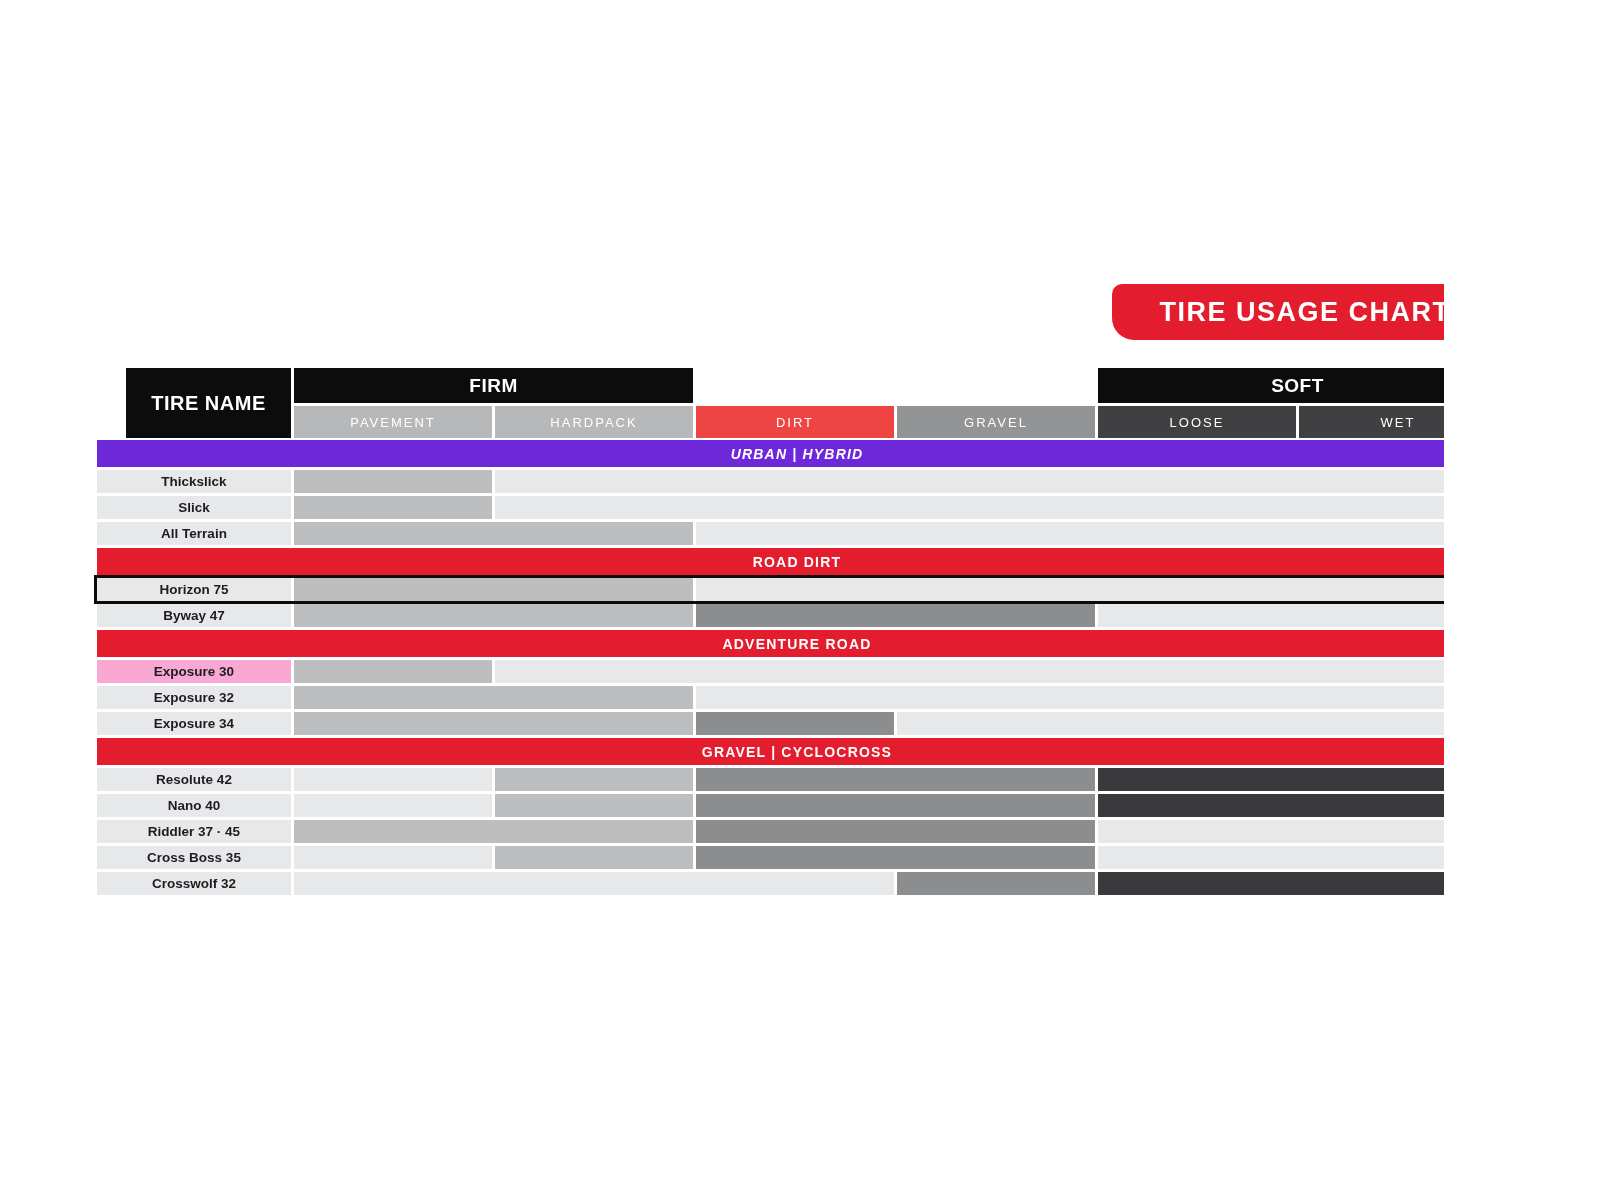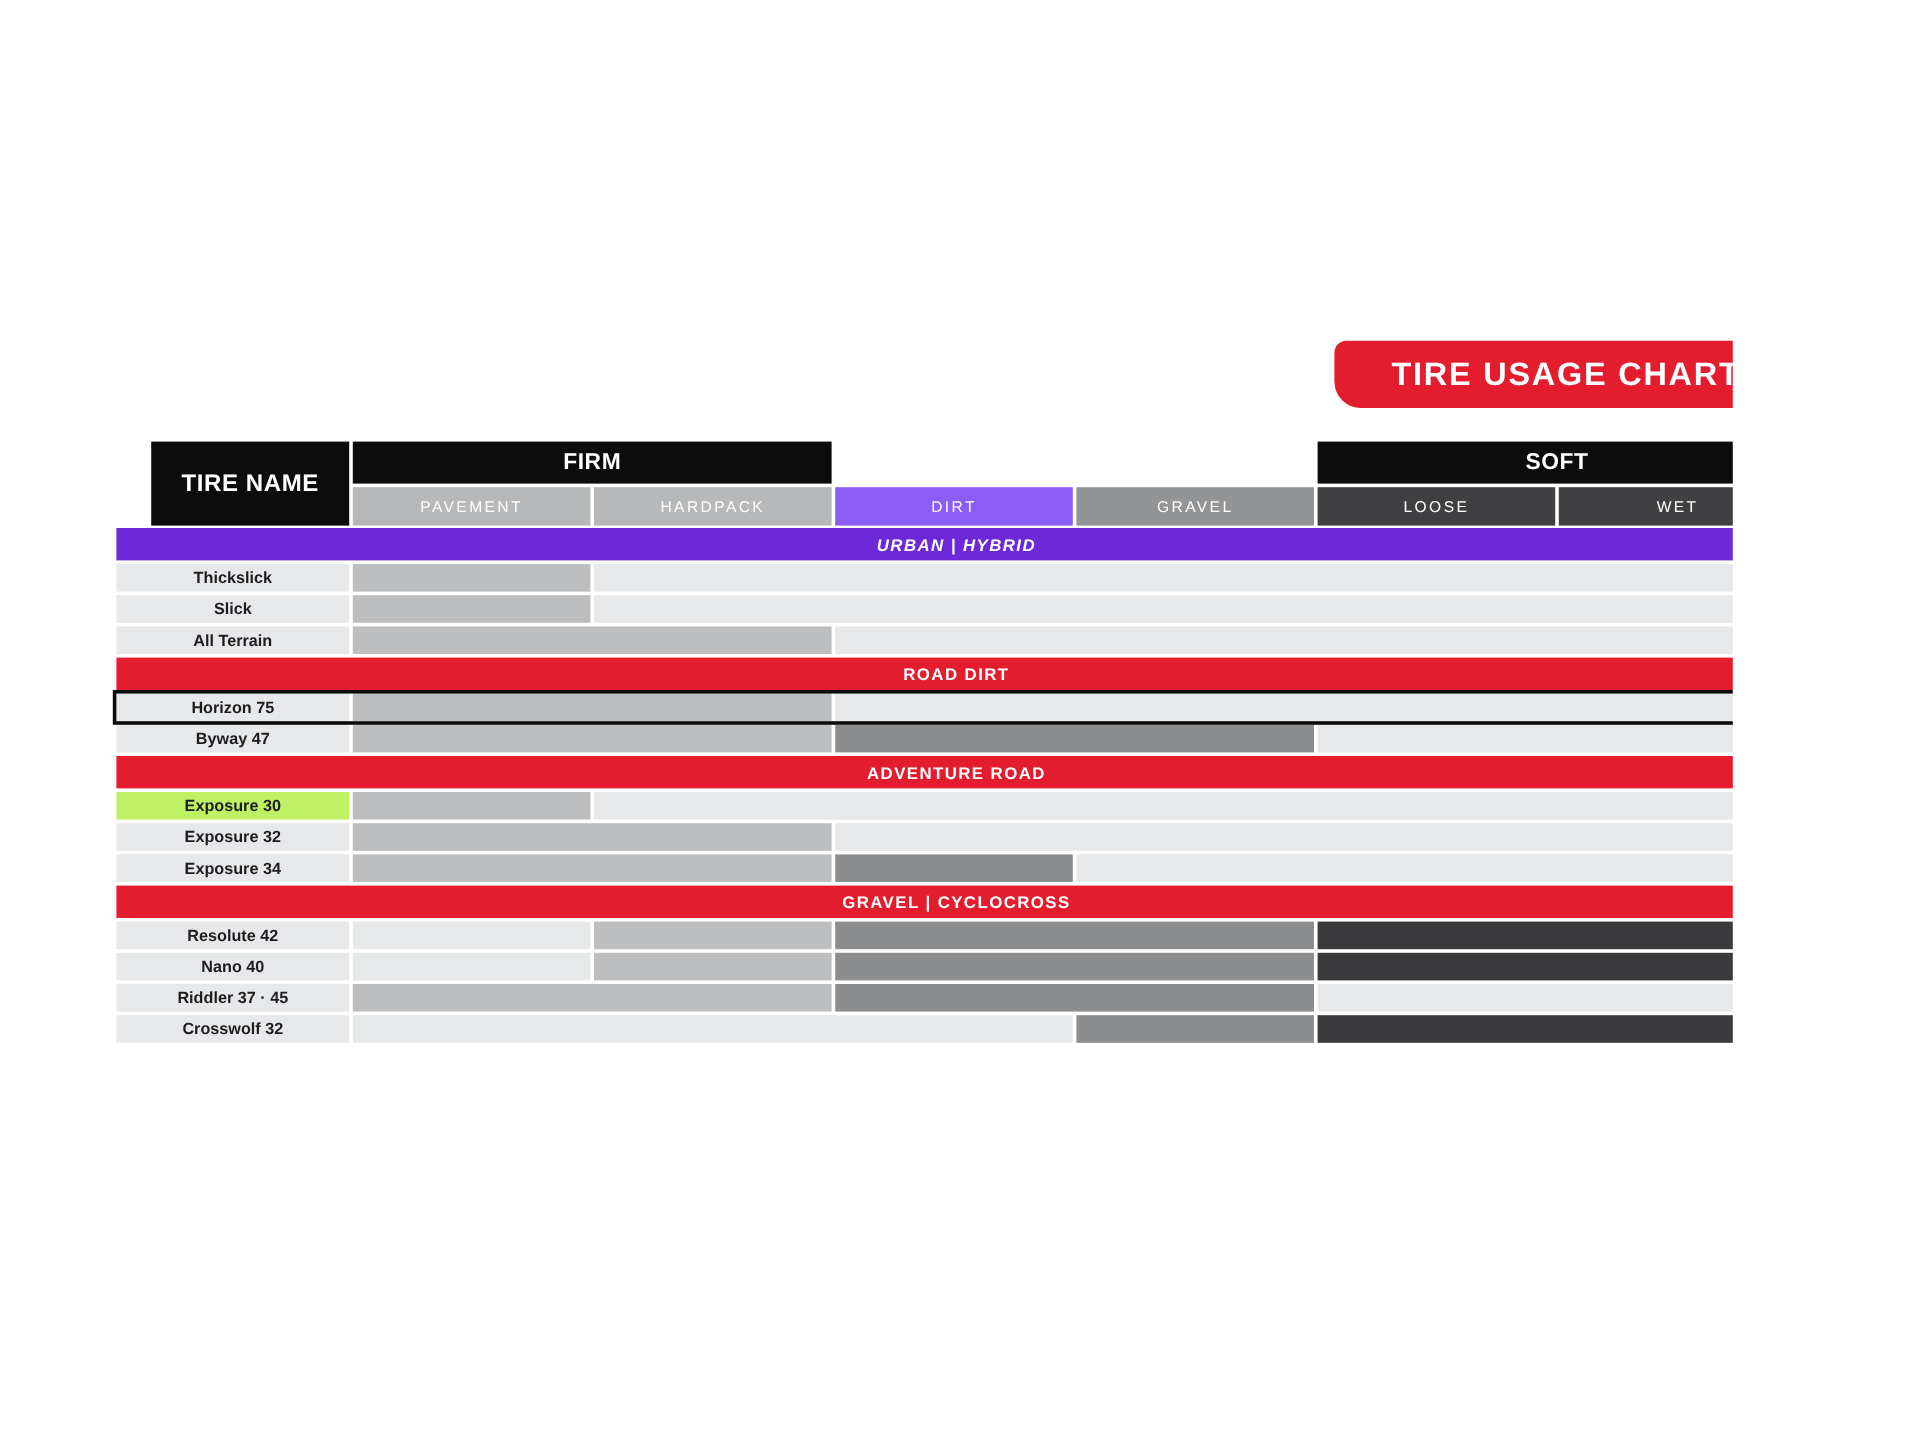--- a/index.html
+++ b/index.html
@@ -45,21 +45,21 @@
   </div>
   <div class="table">
     <div class="header-grid">
       <div class="cell-tirename" style="background: rgb(12, 12, 13);">TIRE NAME</div>
 
     <div class="cell-group" style="background: rgb(12, 12, 13); grid-row: 1;">FIRM</div>
         <div class="cell-group" style="background: #b91c1c; grid-row: 1; margin-top: 35px;">MIXED TERRAIN</div>
         <div class="cell-group" style="background: rgb(12, 12, 13); grid-row: 1;">SOFT</div>
         <div class="cell-sub" style="background: rgb(183, 184, 186); grid-row: 2;">PAVEMENT</div>
         <div class="cell-sub" style="background: rgb(183, 184, 186); grid-row: 2;">HARDPACK</div>
-        <div class="cell-sub" style="background: #8b5cf6; grid-row: 2;">DIRT</div>
+        <div class="cell-sub" style="background: #ef4444; grid-row: 2;">DIRT</div>
         <div class="cell-sub" style="background: rgb(147, 148, 150); grid-row: 2;">GRAVEL</div>
         <div class="cell-sub" style="background: rgb(64, 64, 67); grid-row: 2;">LOOSE</div>
         <div class="cell-sub" style="background: rgb(64, 64, 67); grid-row: 2;">WET</div>
       </div>
     <div id="table-body">
         <div class="section-banner" style="background: #6d28d9; font-style: italic;">
           <span>URBAN | HYBRID</span>
         </div>
         <div class="row">
           <div class="name-cell" style="background: rgb(231, 232, 233);">Thickslick</div>
@@ -87,21 +87,21 @@
         <div class="row">
           <div class="name-cell" style="background: rgb(231, 232, 233);">Byway 47</div>
           <div class="seg" style="background: rgb(189, 190, 192); grid-column: span 2;"></div>
           <div class="seg" style="background: rgb(140, 141, 143); grid-column: span 2;"></div>
           <div class="seg" style="background: rgb(231, 232, 233); grid-column: span 2;"></div>
         </div>
         <div class="section-banner" style="background: rgb(227, 29, 45);">
           <span>ADVENTURE ROAD</span>
         </div>
         <div class="row">
-          <div class="name-cell" style="background: #bef264;">Exposure 30</div>
+          <div class="name-cell" style="background: #f9a8d4;">Exposure 30</div>
           <div class="seg" style="background: rgb(189, 190, 192); grid-column: span 1;"></div>
           <div class="seg" style="background: rgb(231, 232, 233); grid-column: span 5;"></div>
         </div>
         <div class="row">
           <div class="name-cell" style="background: rgb(231, 232, 233);">Exposure 32</div>
           <div class="seg" style="background: rgb(189, 190, 192); grid-column: span 2;"></div>
           <div class="seg" style="background: rgb(231, 232, 233); grid-column: span 4;"></div>
         </div>
         <div class="row">
           <div class="name-cell" style="background: rgb(231, 232, 233);">Exposure 34</div>
@@ -126,20 +126,27 @@
           <div class="seg" style="background: rgb(140, 141, 143); grid-column: span 2;"></div>
           <div class="seg" style="background: rgb(58, 58, 60); grid-column: span 2;"></div>
         </div>
         <div class="row">
           <div class="name-cell" style="background: rgb(231, 232, 233);">Riddler 37 · 45</div>
           <div class="seg" style="background: rgb(189, 190, 192); grid-column: span 2;"></div>
           <div class="seg" style="background: rgb(140, 141, 143); grid-column: span 2;"></div>
           <div class="seg" style="background: rgb(231, 232, 233); grid-column: span 2;"></div>
         </div>
         <div class="row">
+          <div class="name-cell" style="background: rgb(231, 232, 233);">Cross Boss 35</div>
+          <div class="seg" style="background: rgb(231, 232, 233); grid-column: span 1;"></div>
+          <div class="seg" style="background: rgb(189, 190, 192); grid-column: span 1;"></div>
+          <div class="seg" style="background: rgb(140, 141, 143); grid-column: span 2;"></div>
+          <div class="seg" style="background: rgb(231, 232, 233); grid-column: span 2;"></div>
+        </div>
+        <div class="row">
           <div class="name-cell" style="background: rgb(231, 232, 233);">Crosswolf 32</div>
           <div class="seg" style="background: rgb(231, 232, 233); grid-column: span 3;"></div>
           <div class="seg" style="background: rgb(140, 141, 143); grid-column: span 1;"></div>
           <div class="seg" style="background: rgb(58, 58, 60); grid-column: span 2;"></div>
         </div>
       </div>
   </div>
 </div>
 
 </body></html>

